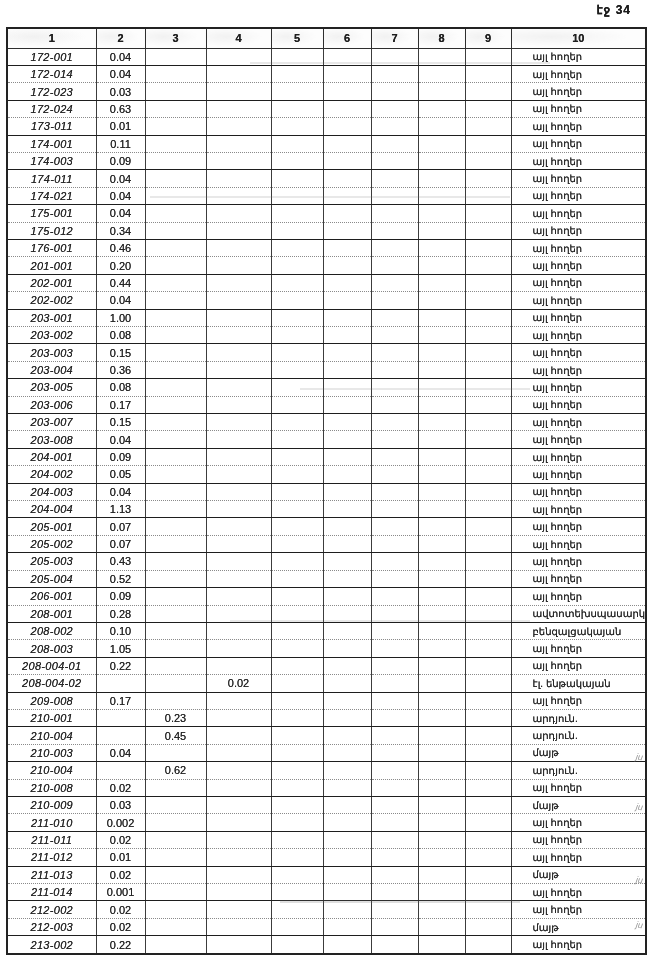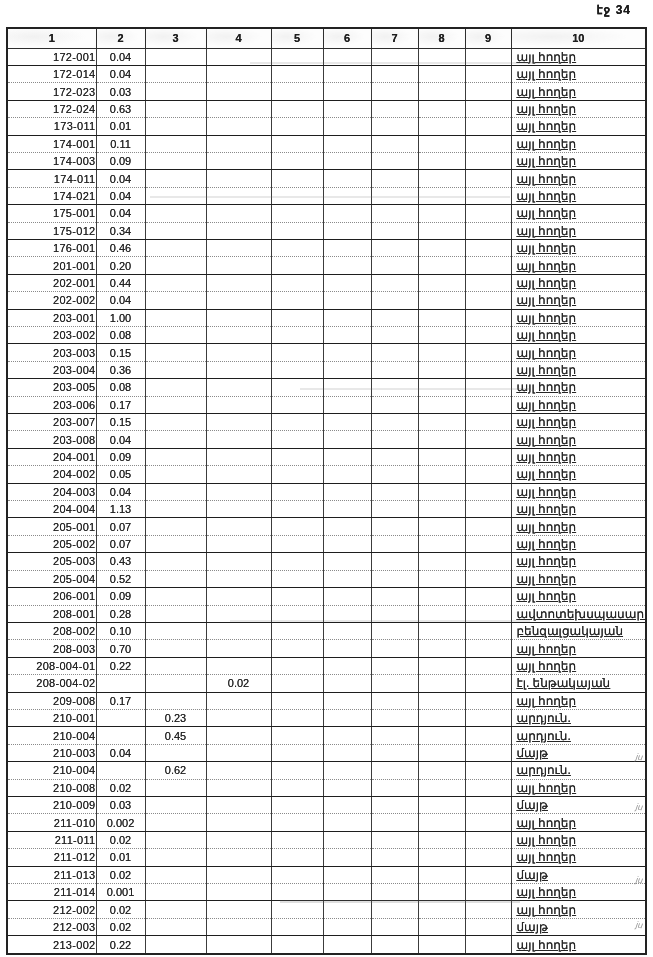--- a/index.html
+++ b/index.html
@@ -39,23 +39,23 @@
   td{
     border-left:1px solid #3c3c3c;
     border-right:1px solid #3c3c3c;
     font-size:11px;
     white-space:nowrap; overflow:hidden;
     vertical-align:middle;
     text-shadow:0 0 0.4px rgba(20,20,20,0.85);
   }
   tbody tr:nth-child(odd) td{ border-bottom:1.7px solid #1e1e1e; }
   tbody tr:nth-child(even) td{ border-bottom:1px dotted #8a8a8a; }
-  td.c1{ text-align:right; letter-spacing:0.3px; }
+  td.c1{ text-align:center; letter-spacing:0.3px;font-style:italic; }
   td.c2, td.c3, td.c4{ text-align:center; }
-  td.c10{ text-align:left; padding-left:5px; font-size:12px;text-decoration:underline; }
+  td.c10{ text-align:left; padding-left:21px; font-size:10px; }
   
   .streak{ position:absolute; background:rgba(110,110,110,0.16); pointer-events:none; }
   .streak.s1{ left:250px; top:62px;  width:300px; height:2px; }
   .streak.s2{ left:150px; top:196px; width:360px; height:2px; }
   .streak.s3{ left:300px; top:388px; width:230px; height:2px; }
   .streak.s4{ left:230px; top:620px; width:300px; height:2px; }
   .streak.s5{ left:280px; top:900px; width:240px; height:3px; background:rgba(110,110,110,0.22); }
   
   .margin-mark{
     position:absolute; left:636px;
@@ -505,21 +505,21 @@
           <td class="c4"></td>
           <td class="c5"></td>
           <td class="c6"></td>
           <td class="c7"></td>
           <td class="c8"></td>
           <td class="c9"></td>
           <td class="c10">բենզալցակայան</td>
         </tr>
         <tr>
           <td class="c1">208-003</td>
-          <td class="c2">0.70</td>
+          <td class="c2">1.05</td>
           <td class="c3"></td>
           <td class="c4"></td>
           <td class="c5"></td>
           <td class="c6"></td>
           <td class="c7"></td>
           <td class="c8"></td>
           <td class="c9"></td>
           <td class="c10">այլ հողեր</td>
         </tr>
         <tr>

